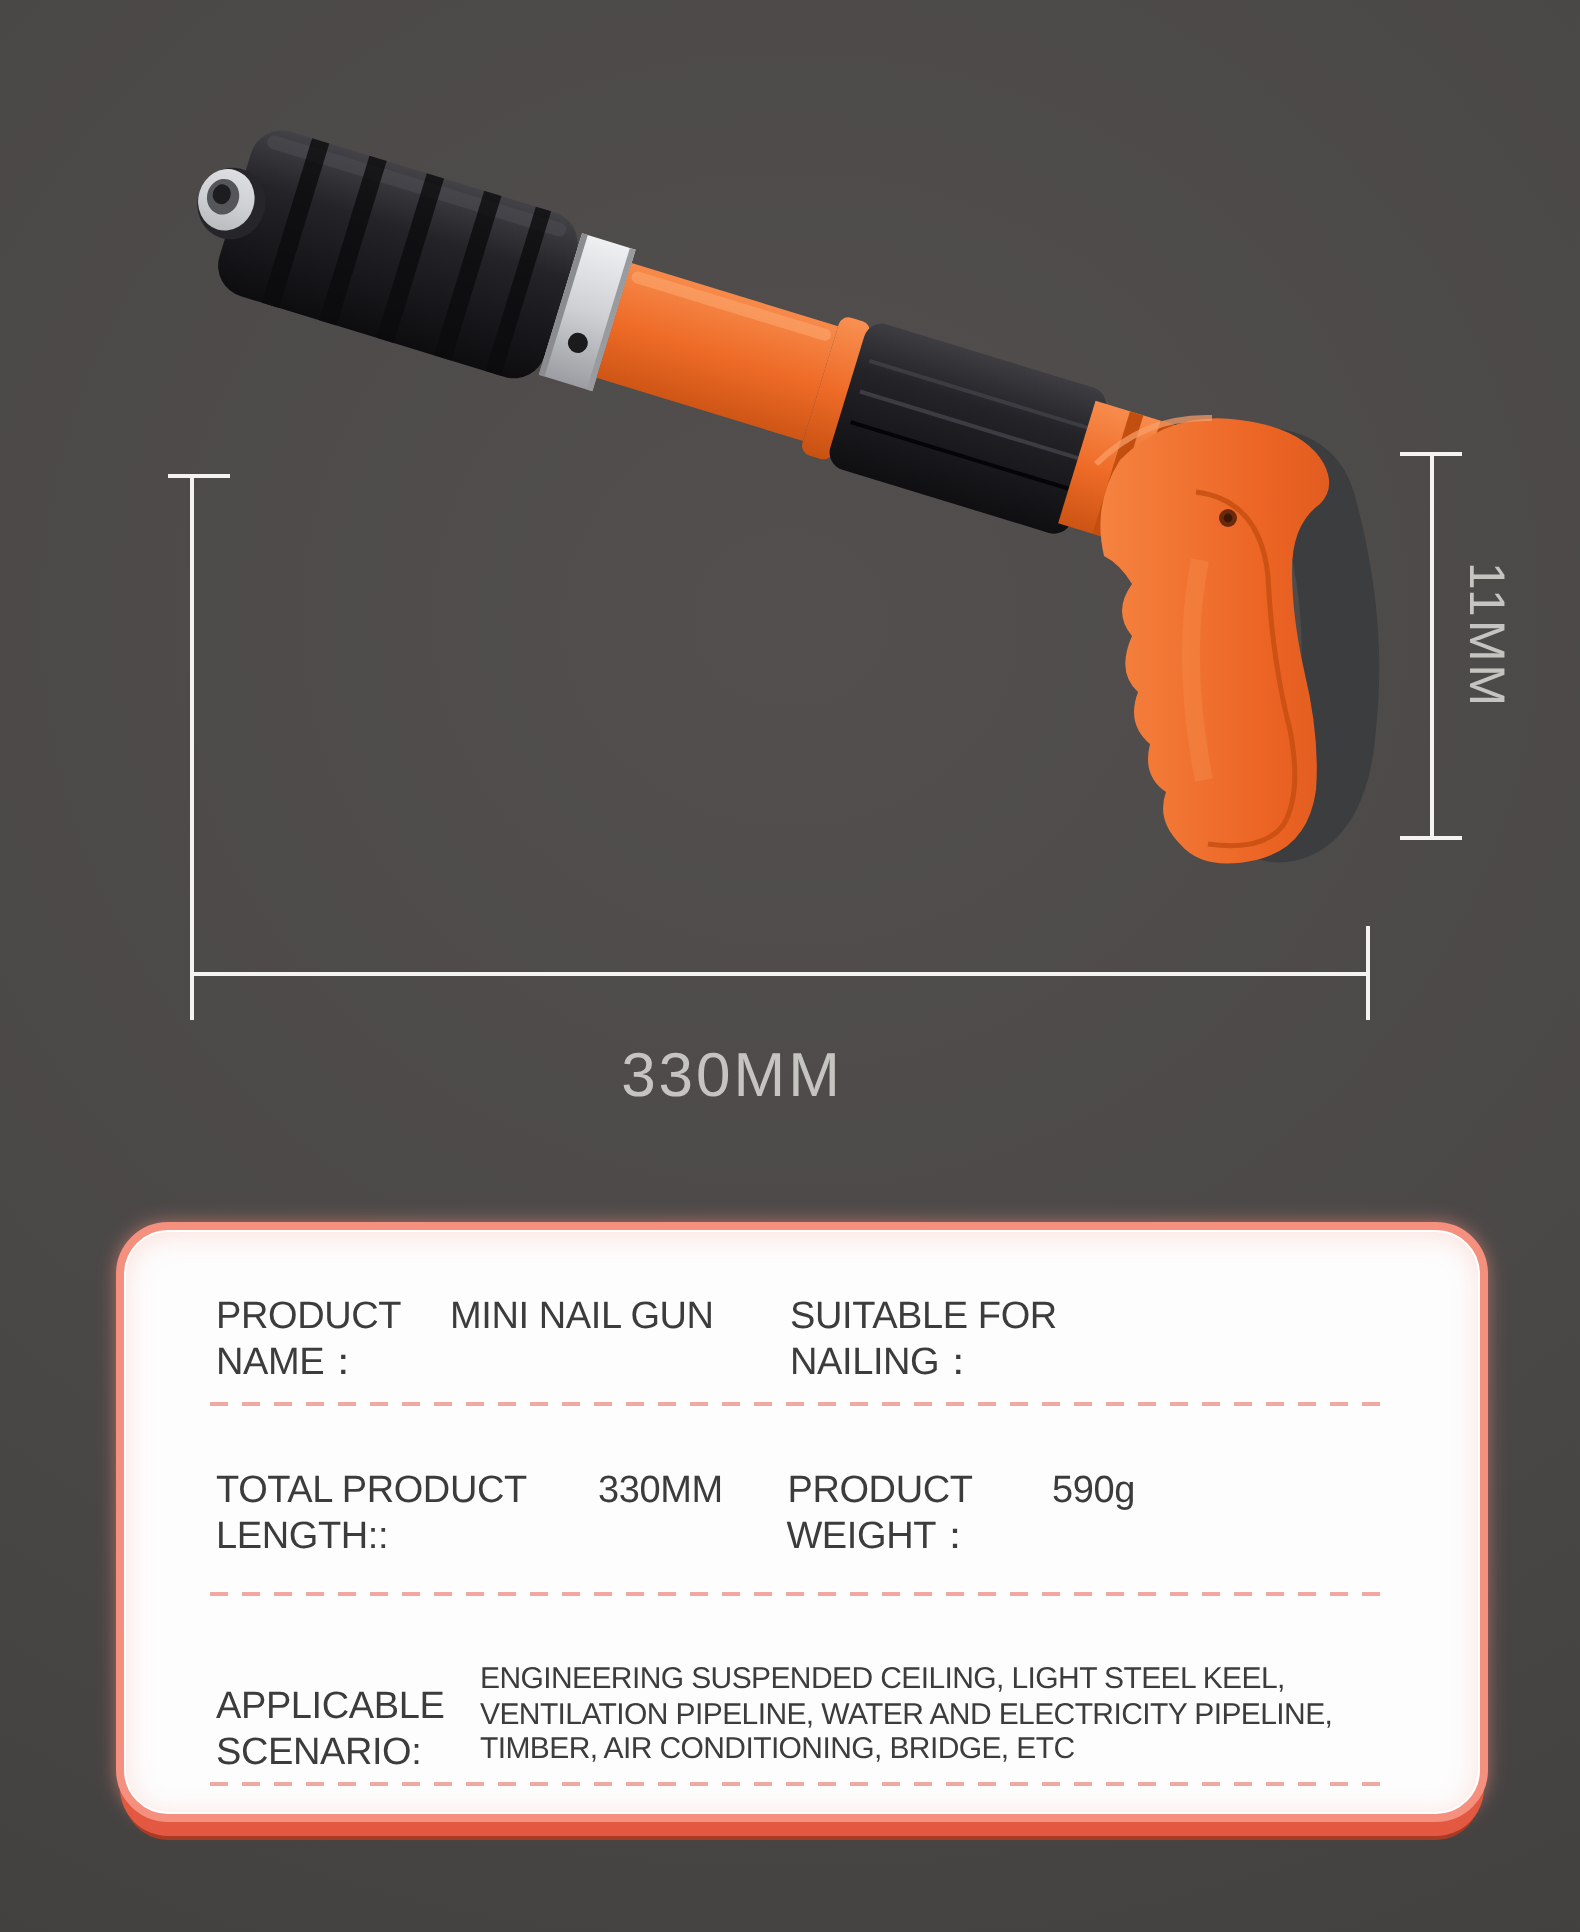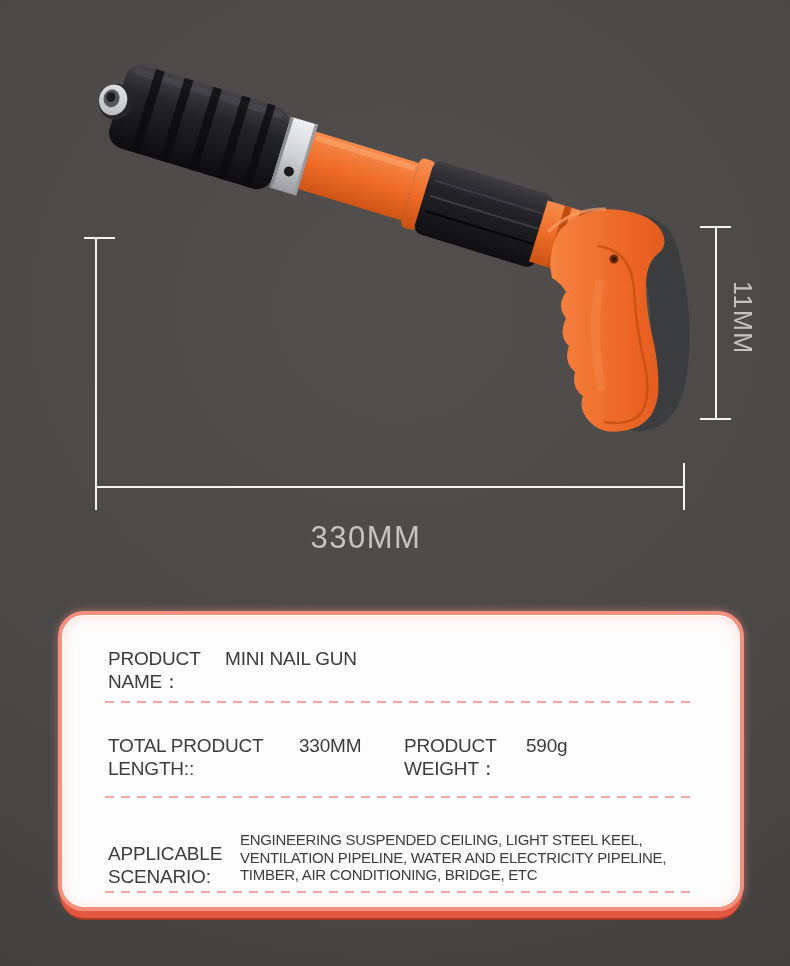--- a/index.html
+++ b/index.html
@@ -131,26 +131,27 @@
 
   <div class="dim" style="left:715px;top:227px;width:2px;height:193px;"></div>
   <div class="dim" style="left:700px;top:226px;width:31px;height:2px;"></div>
   <div class="dim" style="left:700px;top:418px;width:31px;height:2px;"></div>
   <div class="dim-label v" style="left:757px;top:281px;">11MM</div>
 
   <div class="card">
 
     <div class="cell" style="left:46px;top:32px;width:122px;">PRODUCT NAME：</div>
     <div class="cell" style="left:163px;top:32px;width:170px;">MINI NAIL GUN</div>
+    <div class="cell" style="left:333px;top:32px;width:140px;">SUITABLE FOR NAILING：</div>
 
     <div class="sep" style="top:86px;"></div>
 
     <div class="cell" style="left:46px;top:119px;width:180px;">TOTAL PRODUCT LENGTH::</div>
     <div class="cell" style="left:237px;top:119px;width:120px;">330MM</div>
-    <div class="cell" style="left:342px;top:119px;width:120px;">PRODUCT WEIGHT：</div>
+    <div class="cell" style="left:318px;top:119px;width:120px;text-align:center;">PRODUCT WEIGHT：</div>
     <div class="cell" style="left:464px;top:119px;width:120px;">590g</div>
 
     <div class="sep" style="top:181px;"></div>
 
     <div class="cell" style="left:46px;top:214px;width:145px;margin-top:13px;">APPLICABLE SCENARIO:</div>
     <div class="cell scenario-value" style="left:178px;top:216px;width:432px;">ENGINEERING SUSPENDED CEILING, LIGHT STEEL KEEL, VENTILATION PIPELINE, WATER AND ELECTRICITY PIPELINE, TIMBER, AIR CONDITIONING, BRIDGE, ETC</div>
 
     <div class="sep" style="top:276px;"></div>
   </div>
 

